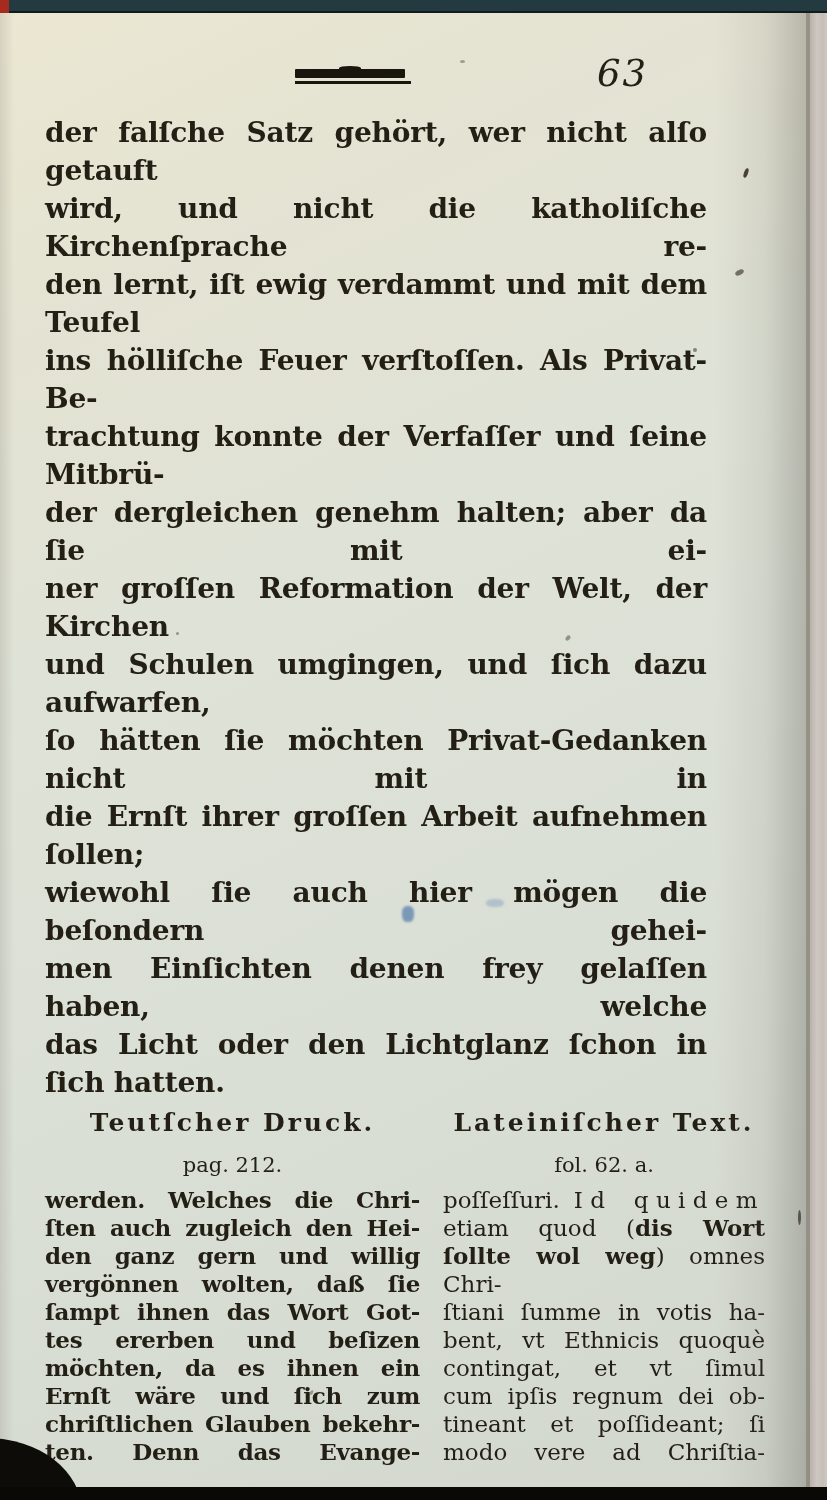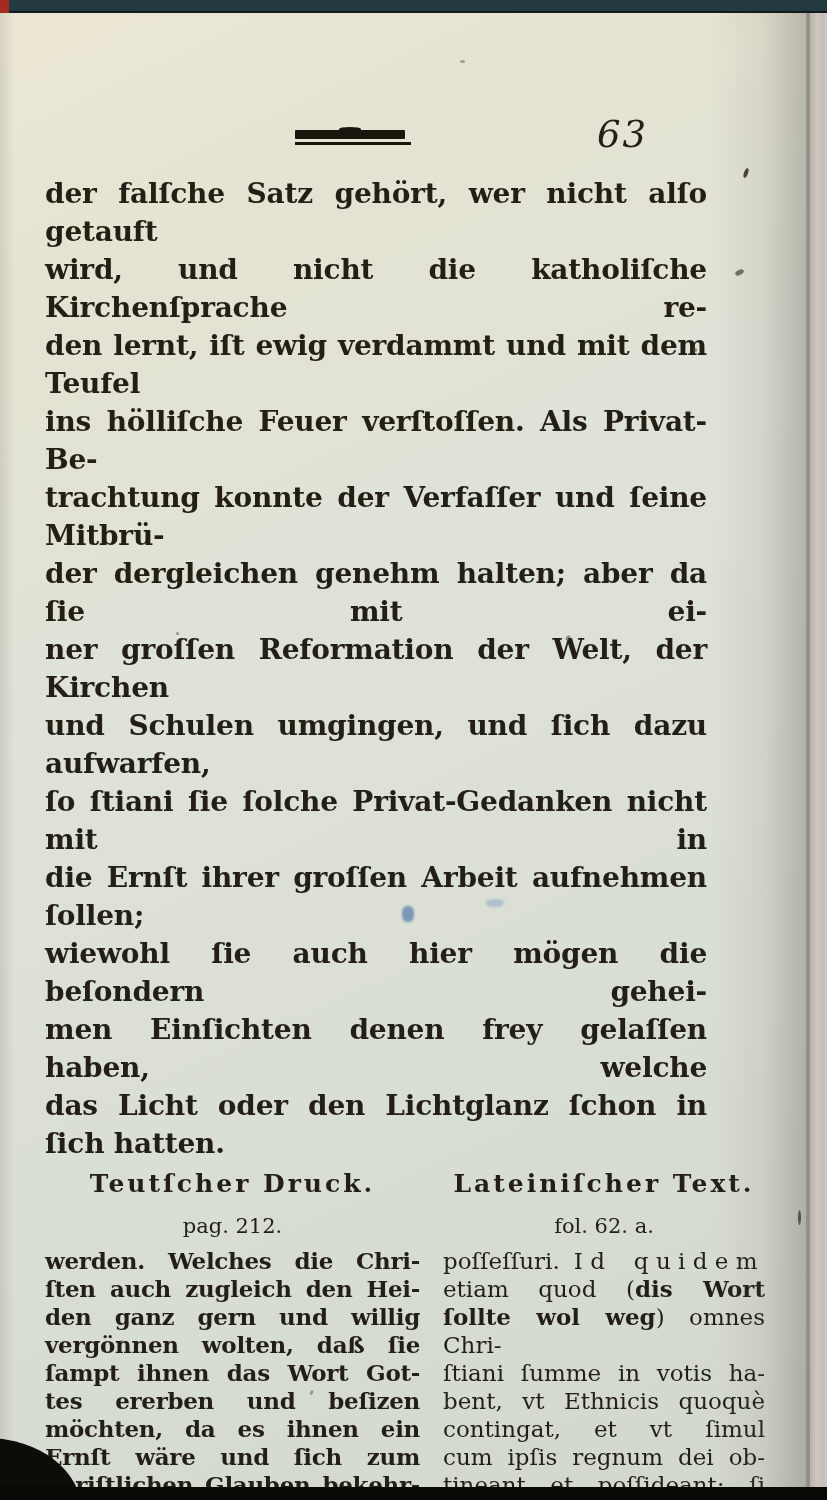--- a/index.html
+++ b/index.html
@@ -13,21 +13,21 @@
   .corner-bl{position:absolute;left:-18px;bottom:-16px;width:100px;height:78px;background:#0d0c08;border-radius:0 95% 0 0;z-index:5;}
   .edge-shade-right{position:absolute;top:0;right:21px;width:90px;height:1500px;
         background:linear-gradient(to right,rgba(95,90,78,0) 0%,rgba(95,90,78,0.10) 55%,rgba(70,66,58,0.28) 100%);z-index:3;}
   .edge-line{position:absolute;top:0;right:17px;width:4px;height:1500px;background:#7e776c;opacity:.75;z-index:4;}
   .fore-edge{position:absolute;top:0;right:0;width:17px;height:1500px;
         background:linear-gradient(to right,#b9b2ab,#cec6c0 40%,#c6beb9 75%,#cfc7c2);z-index:4;}
   .edge-shade-left{position:absolute;top:0;left:0;width:14px;height:1500px;
         background:linear-gradient(to right,rgba(60,55,45,0.12),rgba(60,55,45,0));z-index:3;}
   
   .page-content{position:absolute;left:45px;top:0;width:722px;z-index:2;}
-  .page-head{position:relative;height:58px;margin-top:117px;}
+  .page-head{position:relative;height:58px;margin-top:56px;}
   .ornament{position:absolute;left:250px;top:13px;width:116px;}
   .orn-bar{width:110px;height:9px;background:#1b160d;border-radius:1px;position:relative;}
   .orn-bar::before{content:"";position:absolute;left:44px;top:-3px;width:22px;height:4px;background:#1b160d;border-radius:50% 50% 0 0;}
   .orn-line{margin-top:3px;width:116px;height:3px;background:#1b160d;}
   .page-number{position:absolute;left:552px;top:-4px;font-size:37px;font-style:italic;letter-spacing:2px;}
   
   .fraktur{font-weight:700;letter-spacing:-0.2px;}
   .latin{font-weight:400;}
   .intro{width:662px;font-size:28px;line-height:38px;}
   .tline{text-align:justify;text-align-last:justify;white-space:normal;}
@@ -73,21 +73,21 @@
 
     <div class="intro fraktur">
         <div class="tline"><span>der falſche Satz gehört,  wer nicht alſo getauft</span></div>
         <div class="tline"><span>wird,  und nicht die katholiſche Kirchenſprache re-</span></div>
         <div class="tline"><span>den lernt,  iſt ewig verdammt und mit dem Teufel</span></div>
         <div class="tline"><span>ins hölliſche Feuer verſtoſſen.    Als Privat-Be-</span></div>
         <div class="tline"><span>trachtung konnte der Verfaſſer und ſeine Mitbrü-</span></div>
         <div class="tline"><span>der dergleichen genehm halten;  aber da ſie mit ei-</span></div>
         <div class="tline"><span>ner groſſen Reformation der Welt,  der Kirchen</span></div>
         <div class="tline"><span>und Schulen umgingen,  und ſich dazu aufwarfen,</span></div>
-        <div class="tline"><span>ſo ſtiani ſie ſolche Privat-Gedanken nicht mit in</span></div>
+        <div class="tline"><span>ſo hätten ſie möchten Privat-Gedanken nicht mit in</span></div>
         <div class="tline"><span>die Ernſt ihrer groſſen Arbeit aufnehmen ſollen;</span></div>
         <div class="tline"><span>wiewohl ſie auch hier mögen die beſondern gehei-</span></div>
         <div class="tline"><span>men Einſichten denen frey gelaſſen haben,  welche</span></div>
         <div class="tline no-stretch"><span>das Licht oder den Lichtglanz ſchon in ſich hatten.</span></div>
       </div>
 
     <div class="cols">
       <div class="col col-left">
         <div class="col-title fraktur">Teutſcher Druck.</div>
         <div class="col-sub latin">pag. 212.</div>

